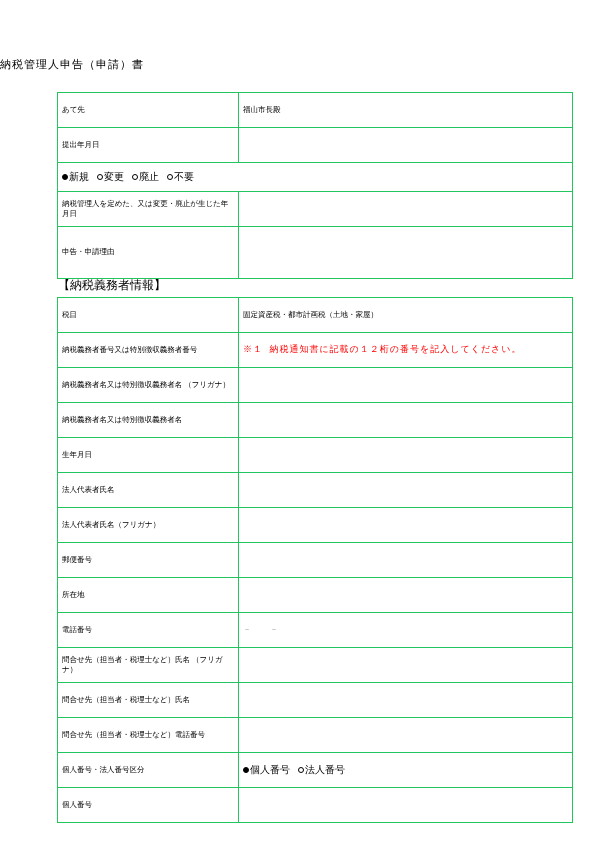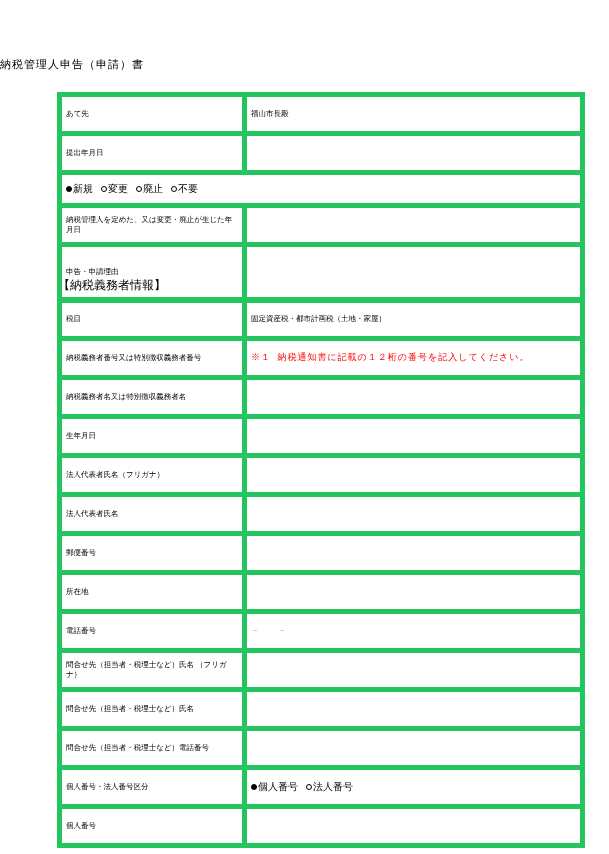--- a/index.html
+++ b/index.html
@@ -32,21 +32,21 @@
     letter-spacing: 1px;
     font-weight: normal;
   }
   table.form {
     position: absolute;
     border-collapse: collapse;
     table-layout: fixed;
     font-size: 7.5px;
   }
   table.form td {
-    border: 5px solid #22c55e;
+    border: 1px solid #22c55e;
     padding: 3px 4px;
     vertical-align: middle;
     line-height: 1.35;
     word-break: break-all;
   }
   td.label { width: 172px; }
   td.value { width: 325px; }
 
   #table-top { left: 57px; top: 92px; }
   #table-bottom { left: 57px; top: 297px; }
@@ -142,33 +142,38 @@
         <td class="label tall-2">税目</td>
         <td class="value tall-2">固定資産税・都市計画税（土地・家屋）</td>
       </tr>
       <tr>
         <td class="label tall-2">納税義務者番号又は特別徴収義務者番号</td>
         <td class="value tall-2">
           <span class="note-red">※１ 納税通知書に記載の１２桁の番号を記入してください。</span>
         </td>
       </tr>
       <tr>
+        <td class="label tall-2 two-line">納税義務者名又は特別徴収義務者名
+（フリガナ）</td>
+        <td class="value tall-2"></td>
+      </tr>
+      <tr>
         <td class="label tall-2">納税義務者名又は特別徴収義務者名</td>
         <td class="value tall-2"></td>
       </tr>
       <tr>
         <td class="label tall-2">生年月日</td>
         <td class="value tall-2"></td>
       </tr>
       <tr>
+        <td class="label tall-2">法人代表者氏名</td>
+        <td class="value tall-2"></td>
+      </tr>
+      <tr>
         <td class="label tall-2">法人代表者氏名（フリガナ）</td>
-        <td class="value tall-2"></td>
-      </tr>
-      <tr>
-        <td class="label tall-2">法人代表者氏名</td>
         <td class="value tall-2"></td>
       </tr>
       <tr>
         <td class="label tall-2">郵便番号</td>
         <td class="value tall-2"></td>
       </tr>
       <tr>
         <td class="label tall-2">所在地</td>
         <td class="value tall-2"></td>
       </tr>

